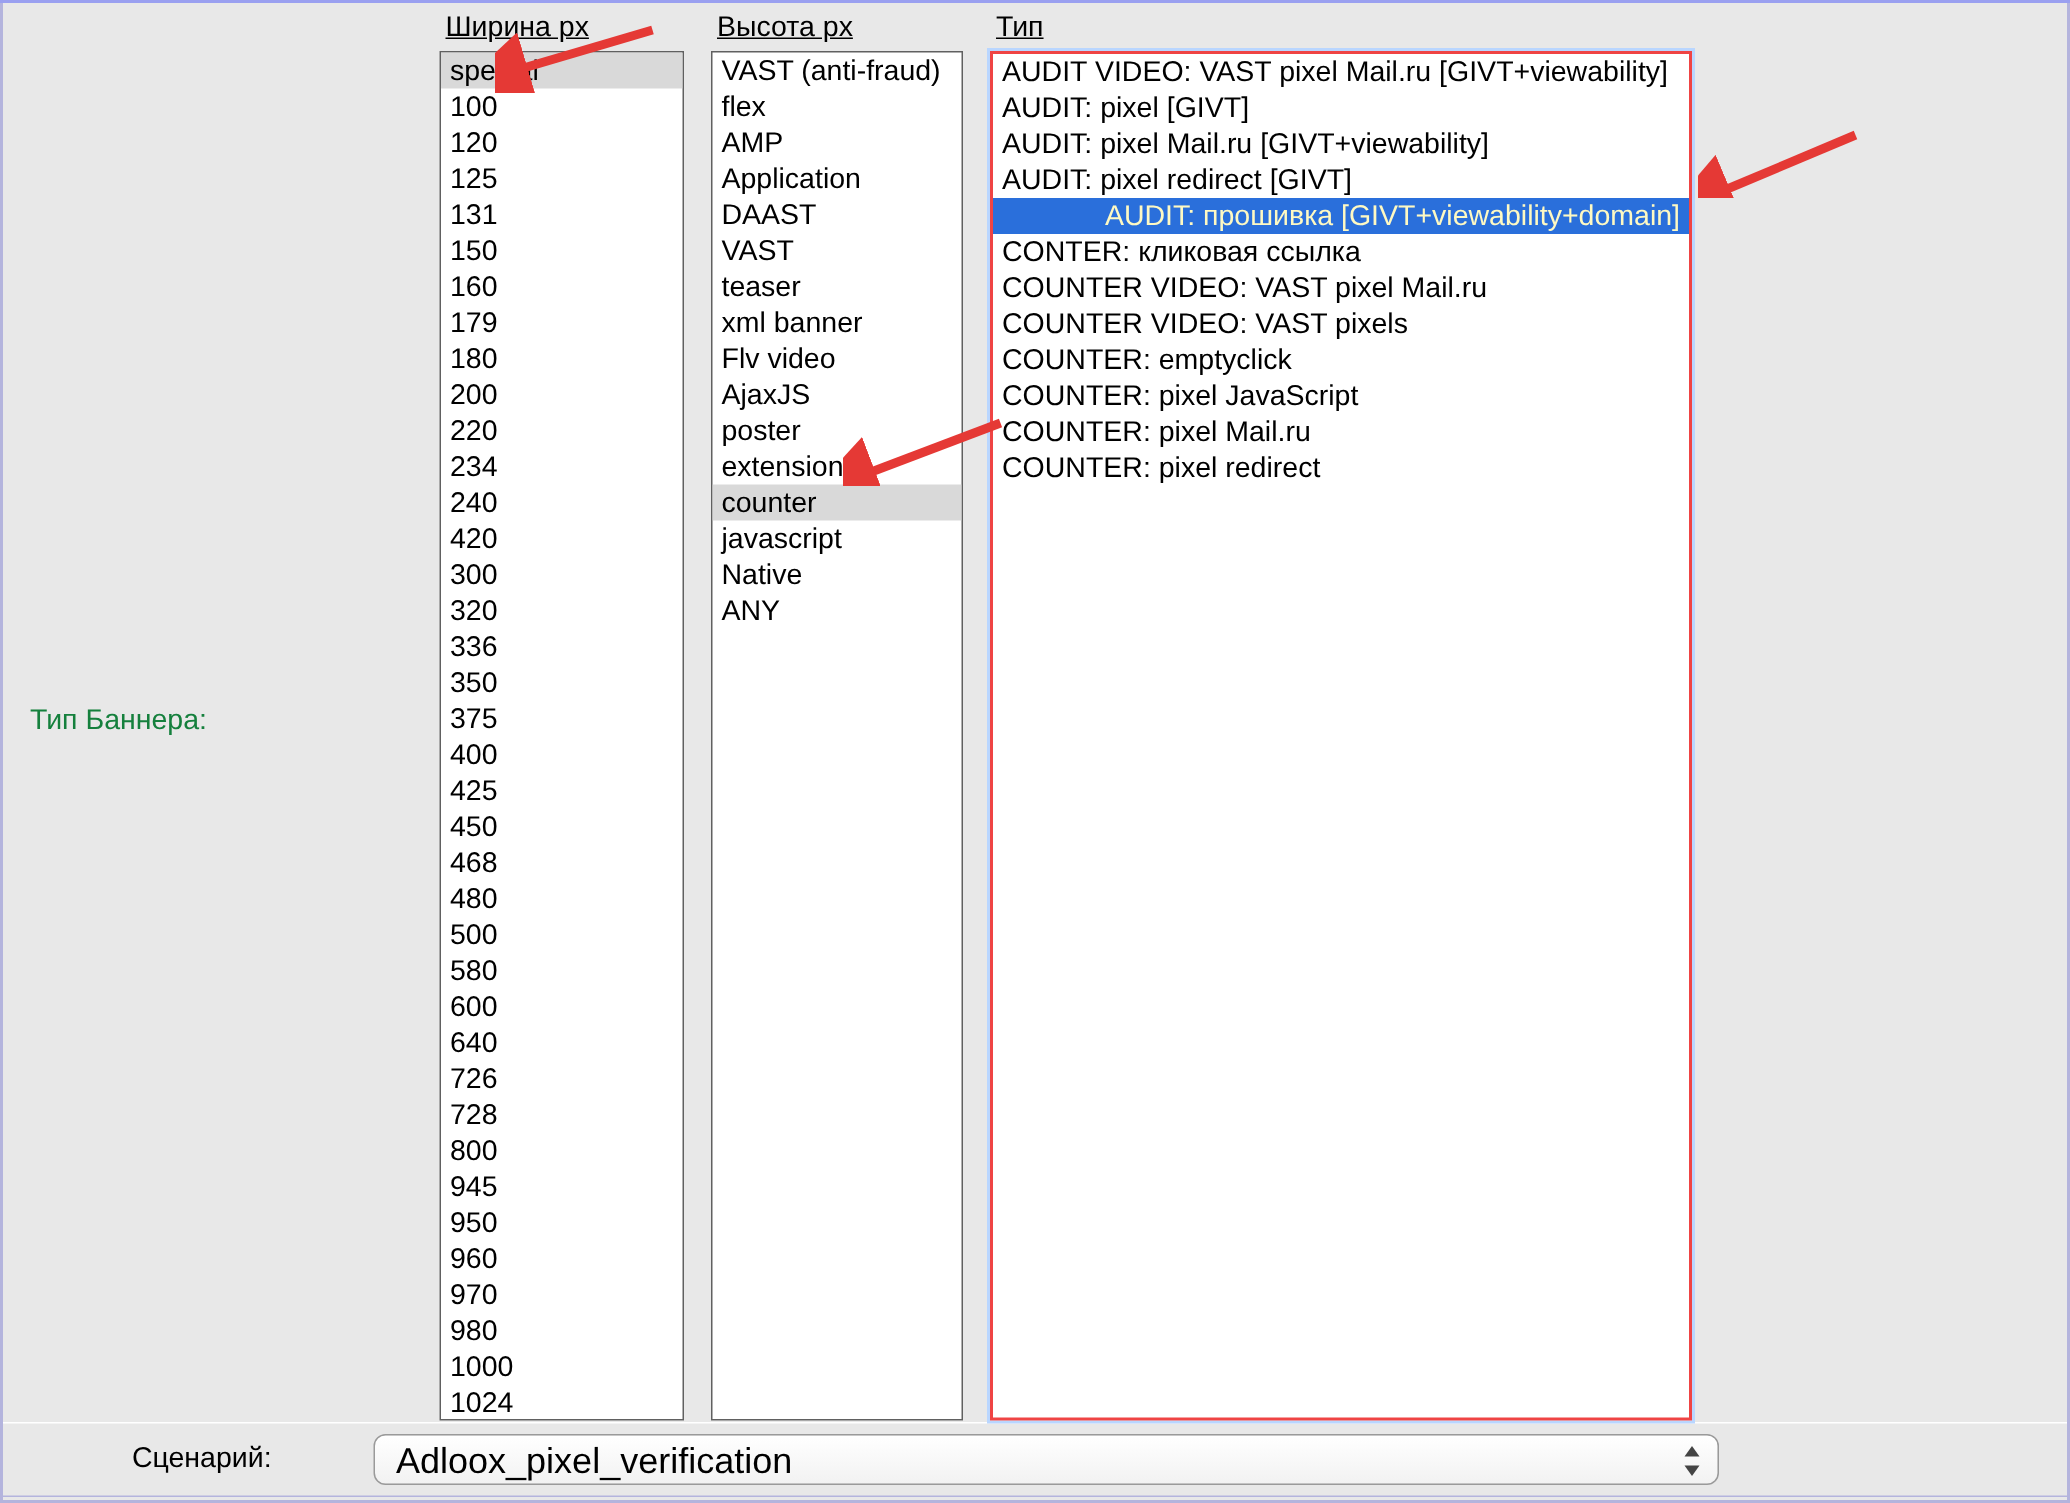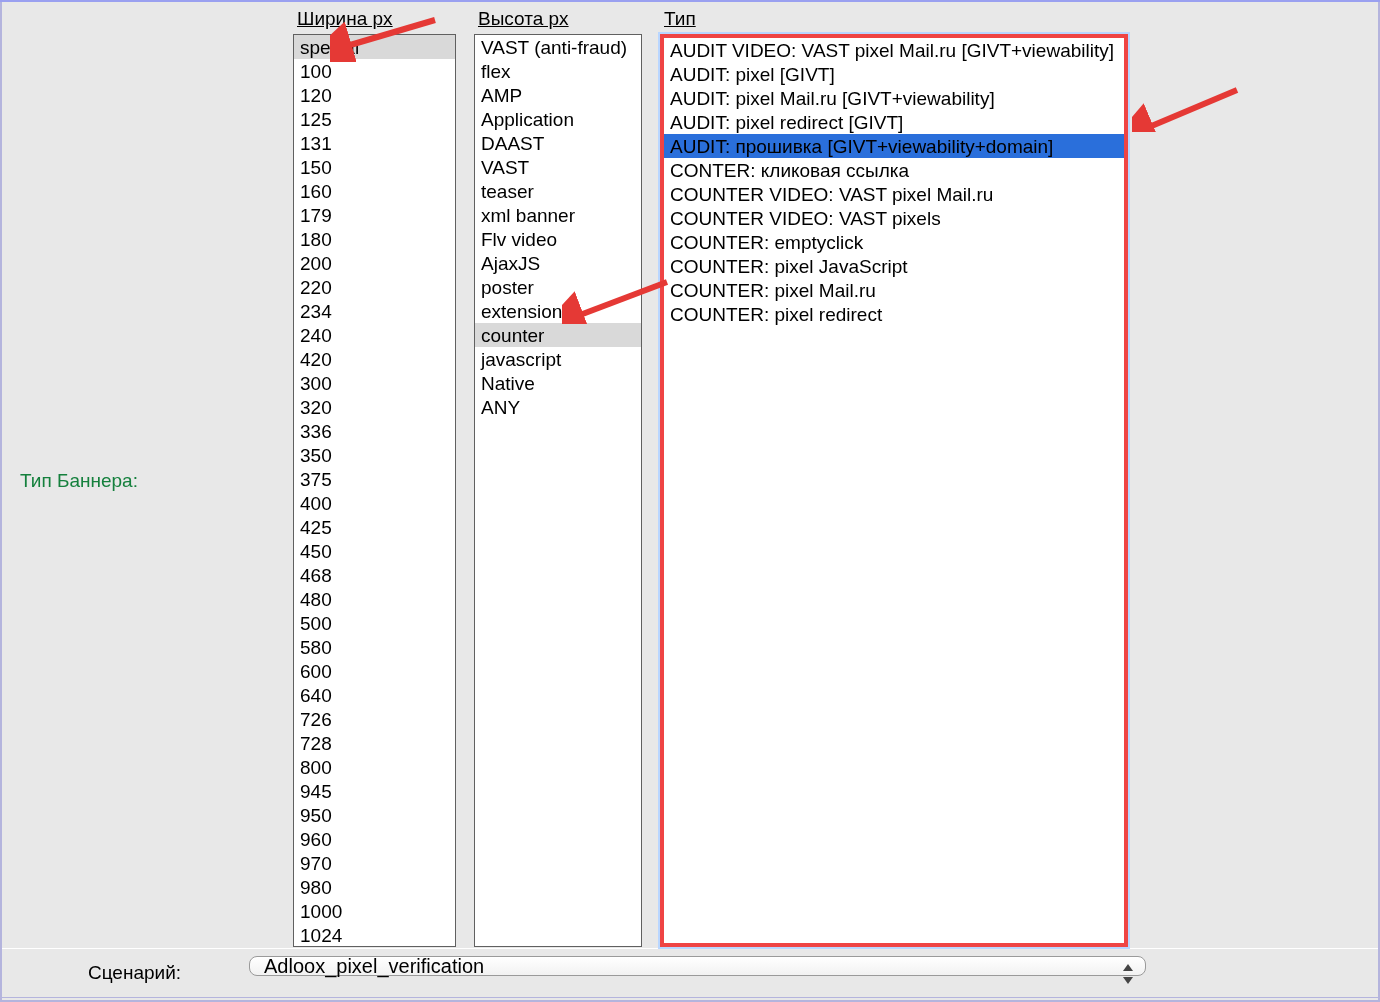--- a/index.html
+++ b/index.html
@@ -68,39 +68,40 @@
   }
   .listbox {
     background: #ffffff;
     border: 1px solid #606060;
     margin: 0 18px 0 0;
     overflow: hidden;
     height: 913px;
     position: relative;
   }
   .listbox.focused {
-    border: 4px solid #ef4444;
+    border: 2px solid #ef4444;
     box-shadow: 0 0 0 2px #b9d6ff;
   }
   .listbox .item {
     padding: 1px 6px 1px 6px;
     font-size: 19px;
     line-height: 24px;
     height: 24px;
     white-space: nowrap;
     overflow: hidden;
     cursor: default;
     user-select: none;
   }
   .listbox .item.sel-inactive {
     background: #d9d9d9;
   }
   .listbox .item.sel-active {
     background: #2a6fdb;
-    color: #000000;
+    color: #fef9c3;
+    text-align: right;
   }
 
   
   .bottom-row {
     display: flex;
     align-items: center;
     height: 50px;
     border-top: 1px solid #fff;
     border-bottom: 1px solid #b4b4dd;
     background: #e8e8e8;
@@ -113,28 +114,28 @@
   }
   .select-wrap {
     flex: 1;
     margin-right: 232px;
     position: relative;
     height: 34px;
   }
   .fake-select {
     position: relative;
     width: 100%;
-    height: 20px;
+    height: 34px;
     border: 1px solid #9a9a9a;
     border-radius: 8px;
     background: linear-gradient(#ffffff, #f2f2f2);
     display: flex;
-    align-items: center;
+    align-items: flex-end;
     padding: 0 30px 0 14px;
-    font-size: 20px;
+    font-size: 24px;
     cursor: default;
     box-shadow: inset 0 1px 0 #fff;
   }
   .select-arrows {
     position: absolute;
     right: 8px;
     top: 4px;
     width: 18px;
     height: 26px;
     pointer-events: none;

